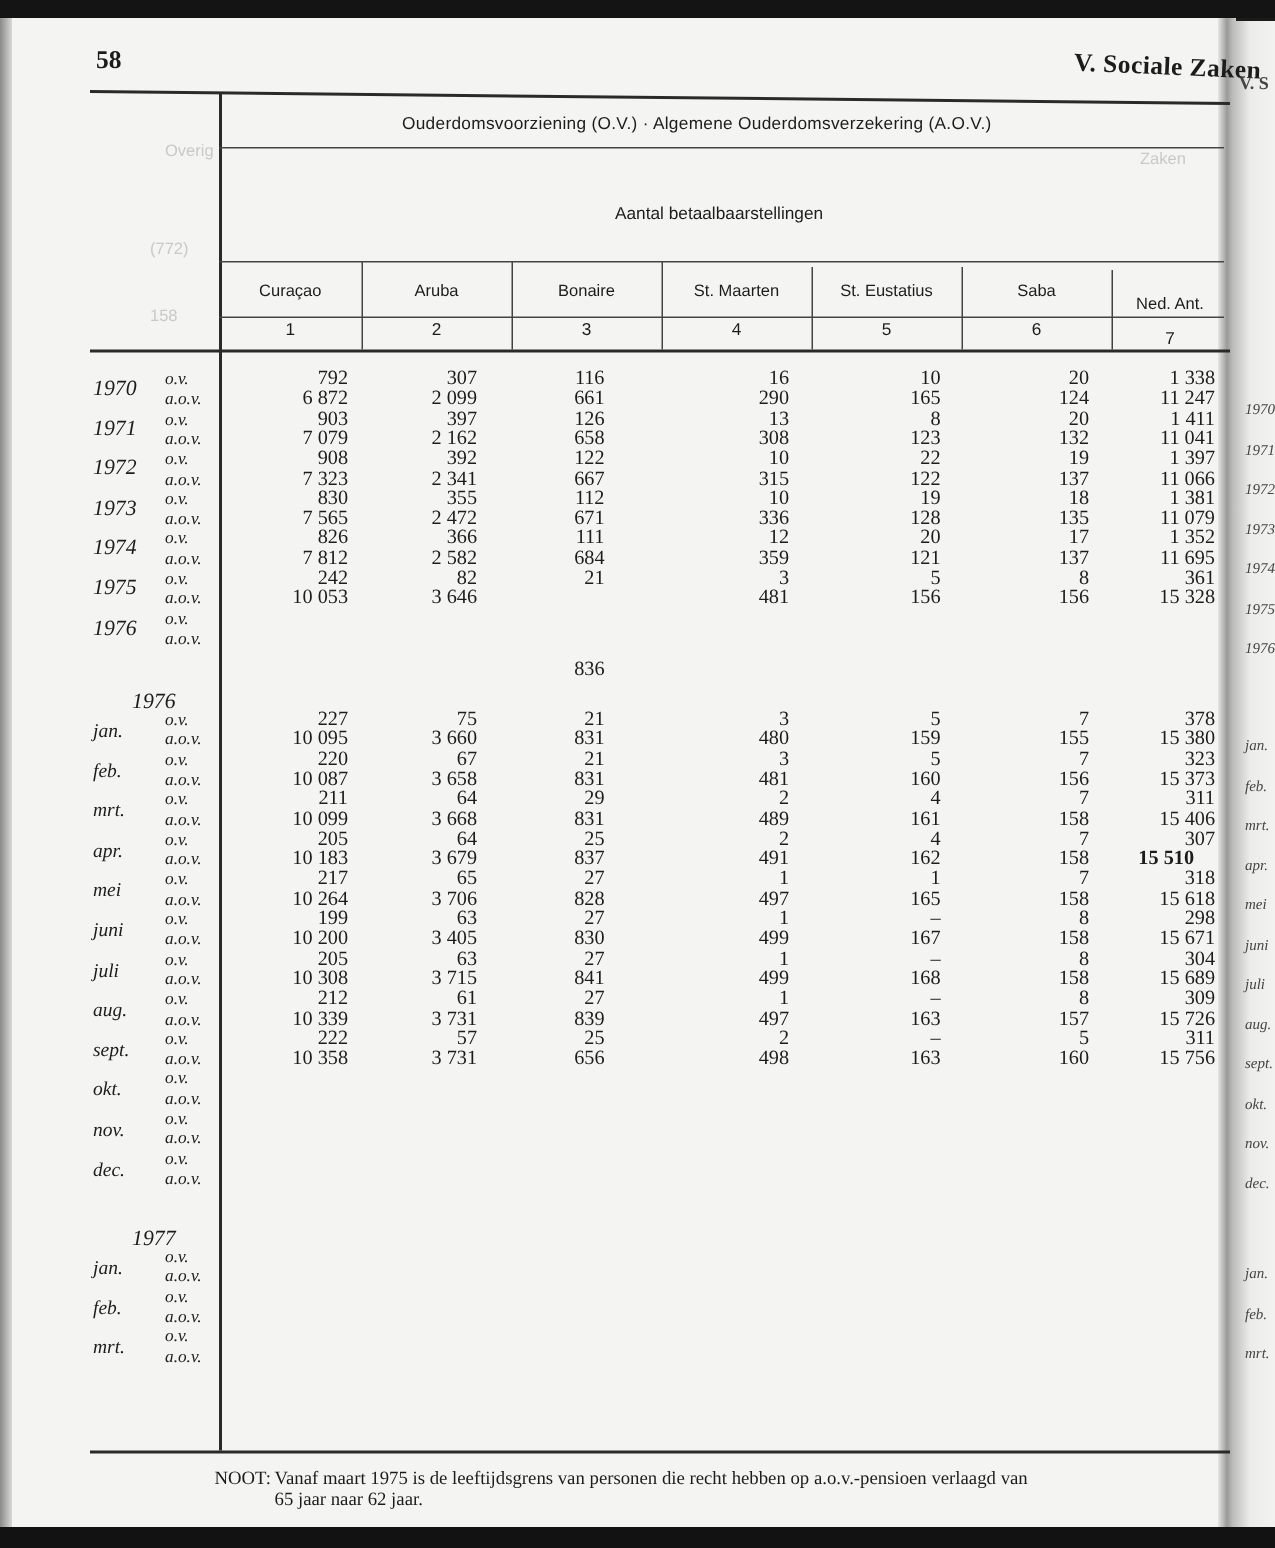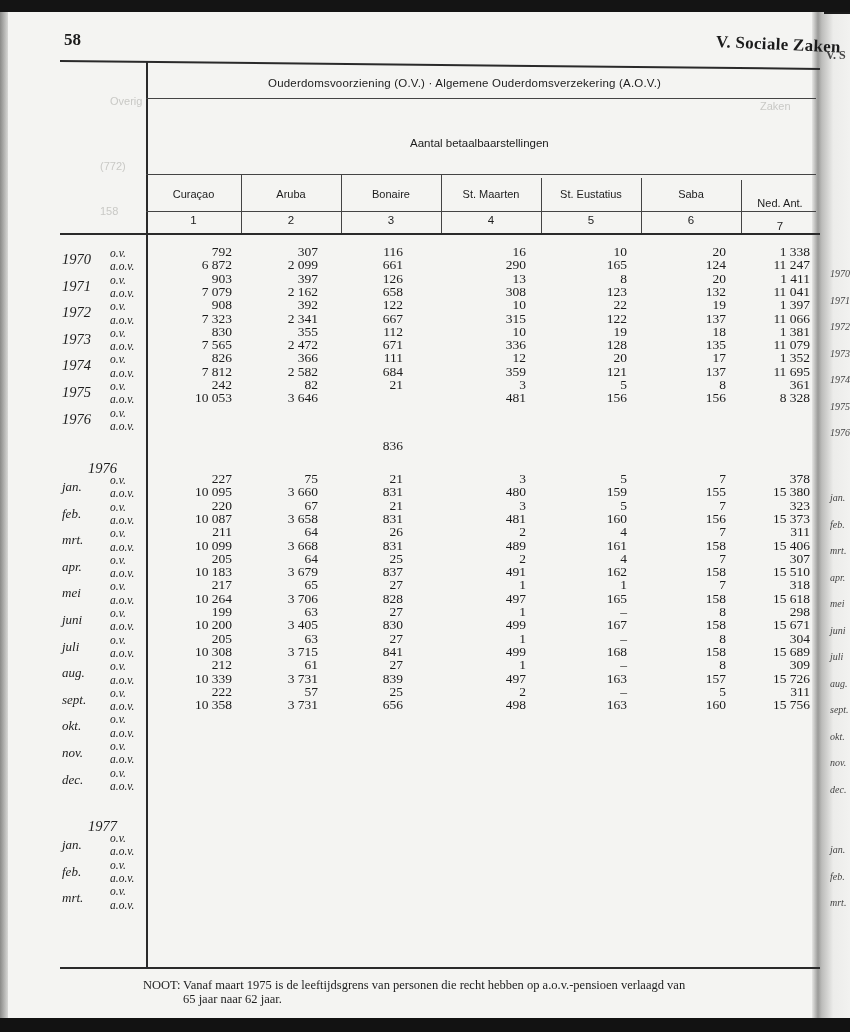--- a/index.html
+++ b/index.html
@@ -192,21 +192,21 @@
     <div class="num" style="top: 377px; right: 223px;">5</div>
     <div class="num" style="top: 377px; right: 124px;">8</div>
     <div class="num" style="top: 377px; right: 40px;">361</div>
     <div class="ov" style="top: 393.3px;">a.o.v.</div>
     <div class="num" style="top: 390.3px; right: 618px;">10 053</div>
     <div class="num" style="top: 390.3px; right: 532px;">3 646</div>
     <div class="num" style="top: 390.3px; right: 447px; margin-top: 48px;">836</div>
     <div class="num" style="top: 390.3px; right: 324px;">481</div>
     <div class="num" style="top: 390.3px; right: 223px;">156</div>
     <div class="num" style="top: 390.3px; right: 124px;">156</div>
-    <div class="num" style="top: 390.3px; right: 40px;">8 328</div>
+    <div class="num" style="top: 390.3px; right: 40px;">15 328</div>
     <div class="year" style="left: 62px; top: 410.6px;">1976</div>
     <div class="ov" style="top: 406.6px;">o.v.</div>
     <div class="num" style="top: 403.6px; right: 618px;"></div>
     <div class="num" style="top: 403.6px; right: 532px;"></div>
     <div class="num" style="top: 403.6px; right: 447px;"></div>
     <div class="num" style="top: 403.6px; right: 324px;"></div>
     <div class="num" style="top: 403.6px; right: 223px;"></div>
     <div class="num" style="top: 403.6px; right: 124px;"></div>
     <div class="num" style="top: 403.6px; right: 40px;"></div>
     <div class="ov" style="top: 419.9px;">a.o.v.</div>
@@ -249,21 +249,21 @@
     <div class="num" style="top: 510.9px; right: 532px;">3 658</div>
     <div class="num" style="top: 510.9px; right: 447px;">831</div>
     <div class="num" style="top: 510.9px; right: 324px;">481</div>
     <div class="num" style="top: 510.9px; right: 223px;">160</div>
     <div class="num" style="top: 510.9px; right: 124px;">156</div>
     <div class="num" style="top: 510.9px; right: 40px;">15 373</div>
     <div class="month" style="left: 62px; top: 532.2px;">mrt.</div>
     <div class="ov" style="top: 527.2px;">o.v.</div>
     <div class="num" style="top: 524.2px; right: 618px;">211</div>
     <div class="num" style="top: 524.2px; right: 532px;">64</div>
-    <div class="num" style="top: 524.2px; right: 447px;">26</div>
+    <div class="num" style="top: 524.2px; right: 447px;">29</div>
     <div class="num" style="top: 524.2px; right: 324px;">2</div>
     <div class="num" style="top: 524.2px; right: 223px;">4</div>
     <div class="num" style="top: 524.2px; right: 124px;">7</div>
     <div class="num" style="top: 524.2px; right: 40px;">311</div>
     <div class="ov" style="top: 540.5px;">a.o.v.</div>
     <div class="num" style="top: 537.5px; right: 618px;">10 099</div>
     <div class="num" style="top: 537.5px; right: 532px;">3 668</div>
     <div class="num" style="top: 537.5px; right: 447px;">831</div>
     <div class="num" style="top: 537.5px; right: 324px;">489</div>
     <div class="num" style="top: 537.5px; right: 223px;">161</div>
@@ -278,21 +278,21 @@
     <div class="num" style="top: 550.8px; right: 223px;">4</div>
     <div class="num" style="top: 550.8px; right: 124px;">7</div>
     <div class="num" style="top: 550.8px; right: 40px;">307</div>
     <div class="ov" style="top: 567.1px;">a.o.v.</div>
     <div class="num" style="top: 564.1px; right: 618px;">10 183</div>
     <div class="num" style="top: 564.1px; right: 532px;">3 679</div>
     <div class="num" style="top: 564.1px; right: 447px;">837</div>
     <div class="num" style="top: 564.1px; right: 324px;">491</div>
     <div class="num" style="top: 564.1px; right: 223px;">162</div>
     <div class="num" style="top: 564.1px; right: 124px;">158</div>
-    <div class="num" style="top: 564.1px; right: 40px;">15 510</div>
+    <div class="num" style="top: 564.1px; right: 54px; font-weight: bold;">15 510</div>
     <div class="month" style="left: 62px; top: 585.4px;">mei</div>
     <div class="ov" style="top: 580.4px;">o.v.</div>
     <div class="num" style="top: 577.4px; right: 618px;">217</div>
     <div class="num" style="top: 577.4px; right: 532px;">65</div>
     <div class="num" style="top: 577.4px; right: 447px;">27</div>
     <div class="num" style="top: 577.4px; right: 324px;">1</div>
     <div class="num" style="top: 577.4px; right: 223px;">1</div>
     <div class="num" style="top: 577.4px; right: 124px;">7</div>
     <div class="num" style="top: 577.4px; right: 40px;">318</div>
     <div class="ov" style="top: 593.7px;">a.o.v.</div>

